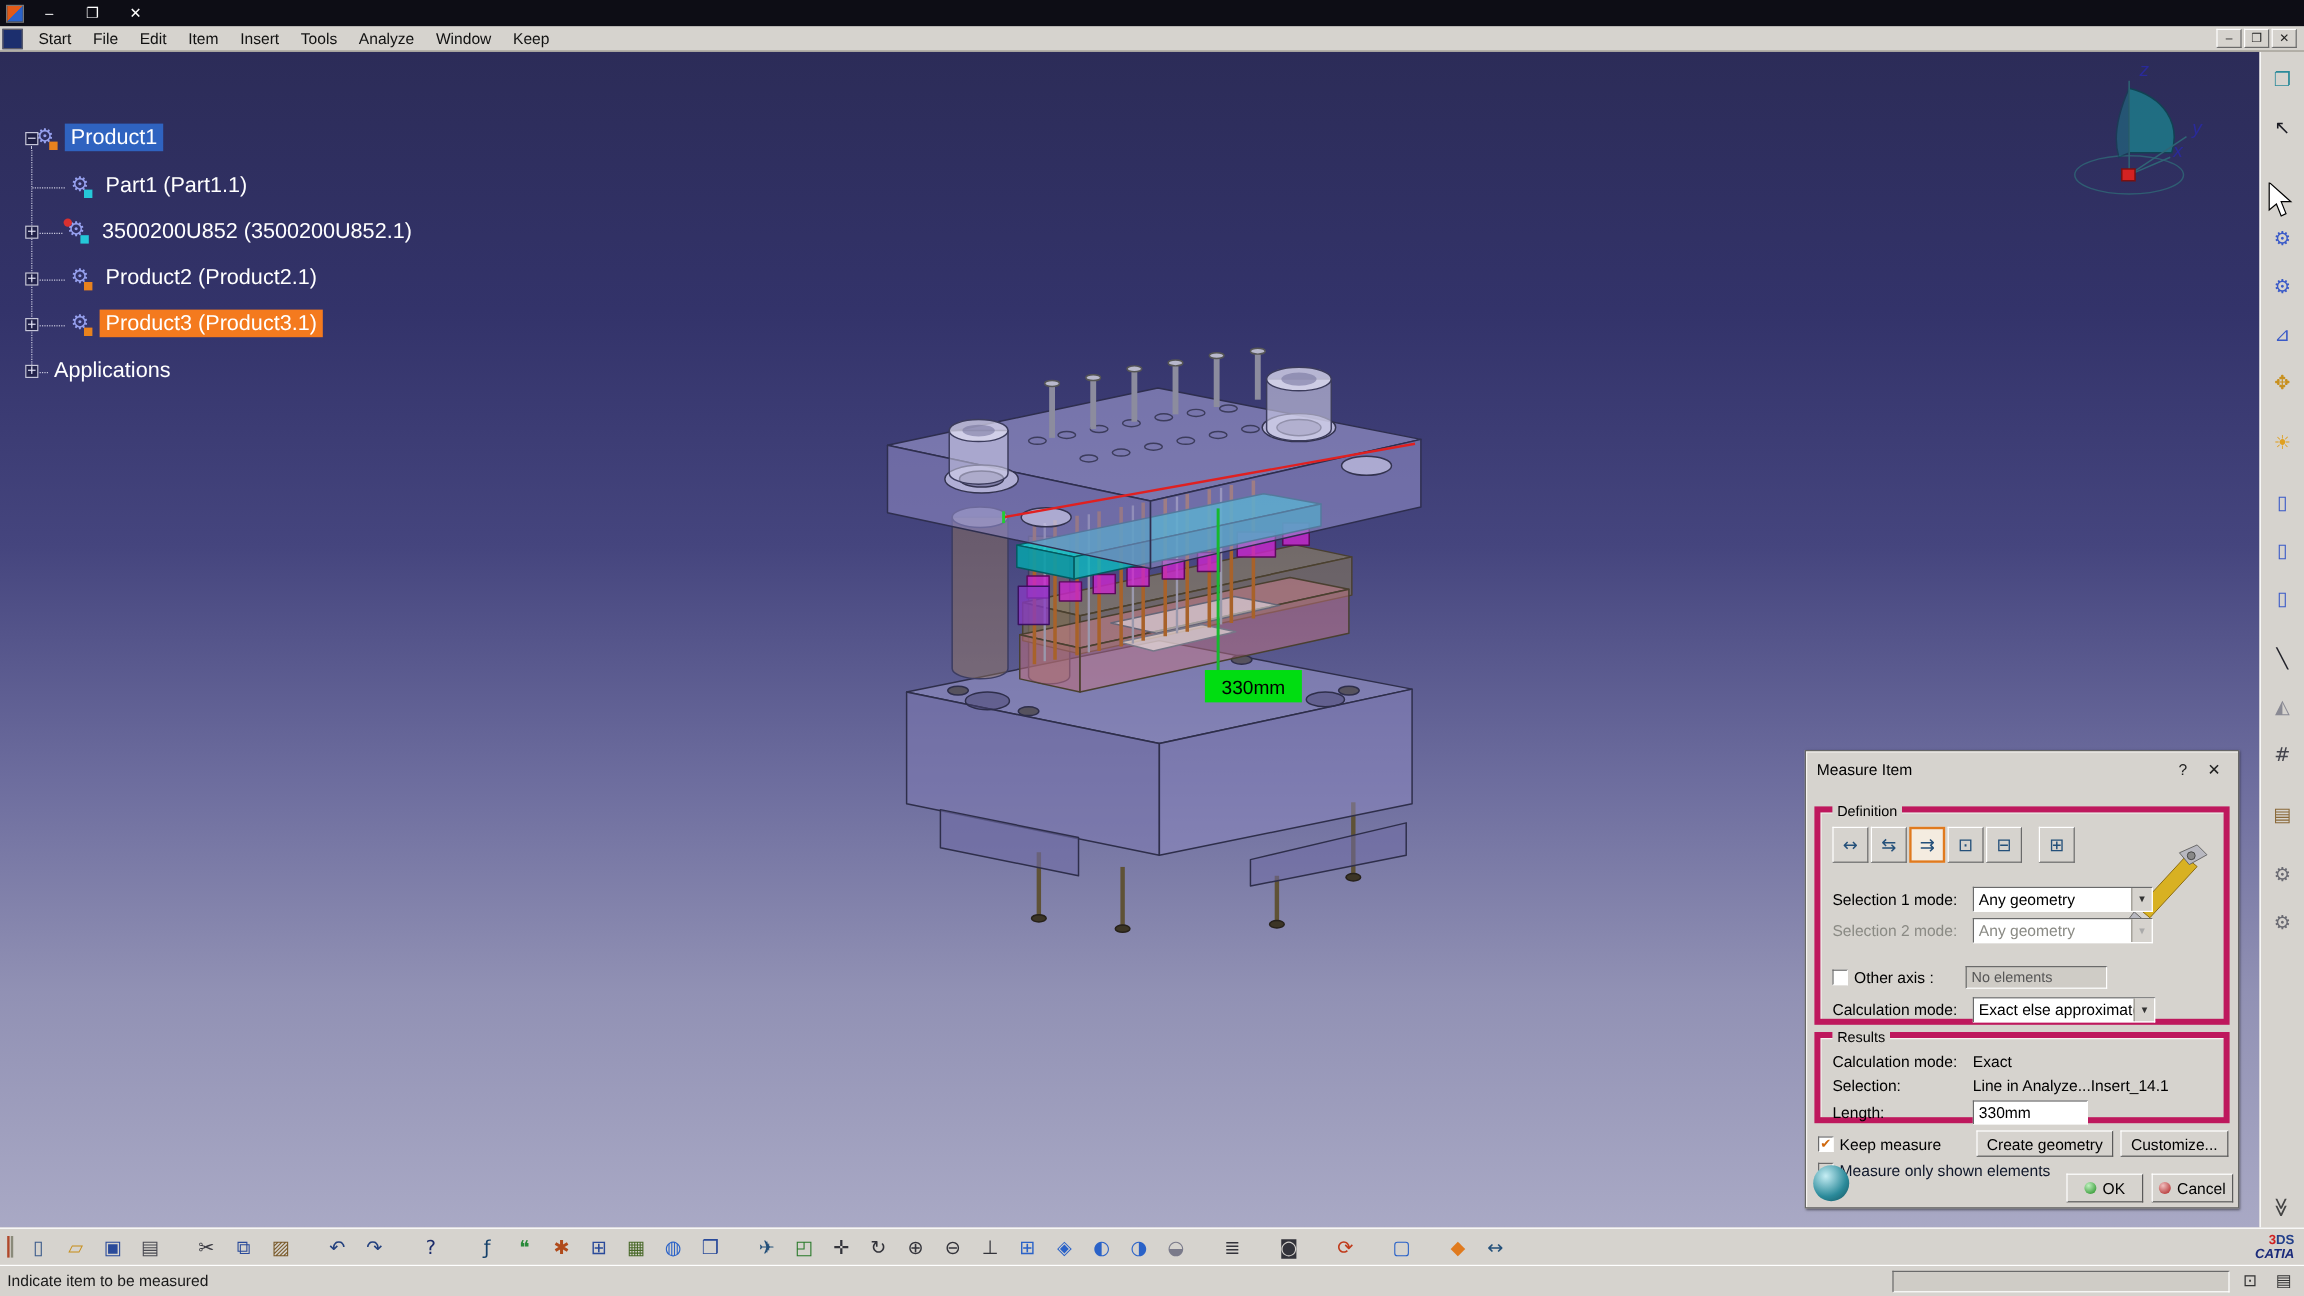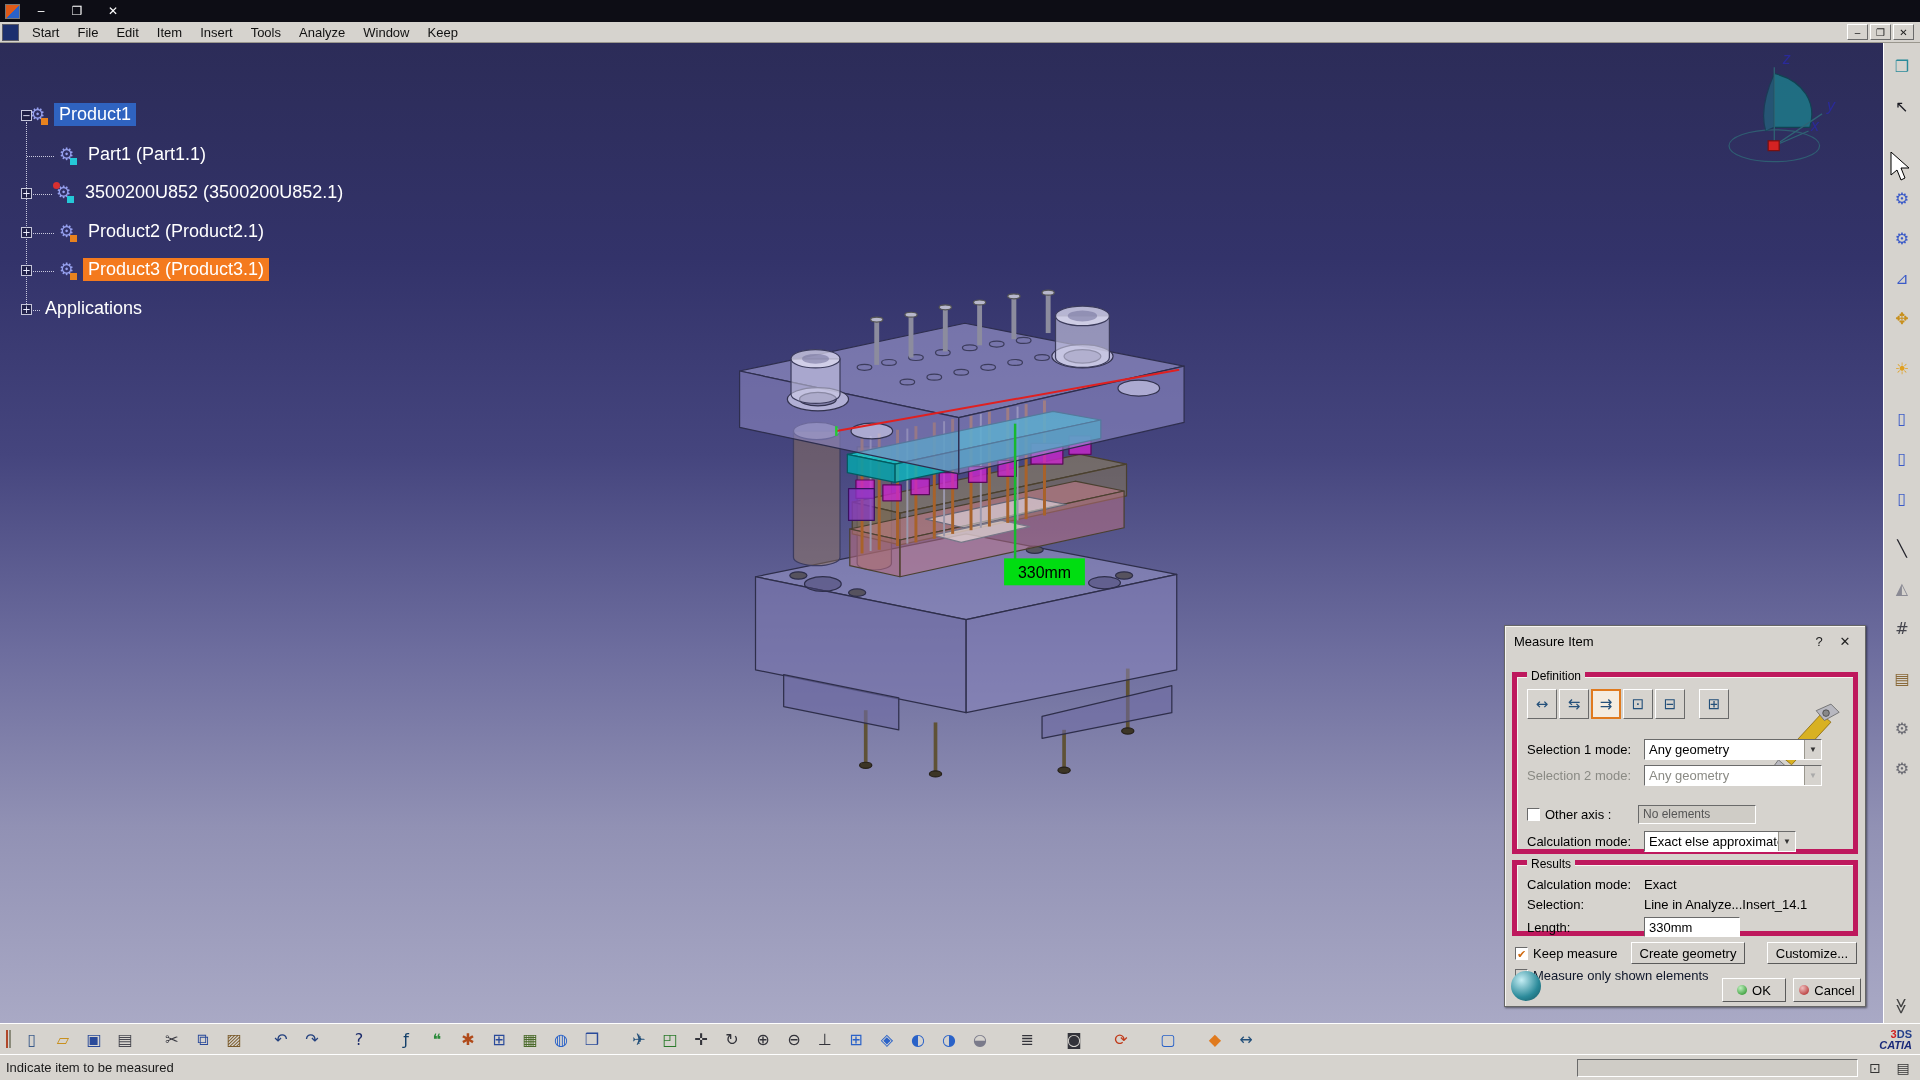--- a/index.html
+++ b/index.html
@@ -80,30 +80,30 @@
 .frow{position:absolute;display:flex;align-items:center;gap:5px}
 .fr-sel1{top:62px;left:10px}.fr-sel2{top:88px;left:10px}
 .fr-other{top:128px;left:10px}.fr-calc{top:154px;left:10px}
 .rr1{top:12px;left:10px}.rr2{top:32px;left:10px}.rr3{top:52px;left:10px}
 .fr-keep{top:316px;left:10px;right:8px}
 .fr-monly{top:342px;left:10px;color:#0f172a}
 .w112{width:112px;flex:0 0 auto}
 .w88{width:88px;flex:0 0 auto}
 .dim{color:#8a8a84}
 .combo{height:21px;background:#fff;border:1px solid;border-color:#6a6a6a #fff #fff #6a6a6a;display:flex;align-items:center}
-.w150{width:178px}.w152{width:152px}
+.w150{width:150px}.w152{width:152px}
 .combo-val{flex:1;padding:0 4px;font-size:13px;white-space:nowrap;overflow:hidden}
 .combo-arrow{width:17px;height:19px;background:#d6d3ce;border-left:1px solid #9a978e;font-size:8px;display:flex;align-items:center;justify-content:center;color:#333}
 .combo.disabled .combo-val{color:#8a8a84}.combo.disabled .combo-arrow{color:#aaa}
 .field{width:118px;height:19px;background:#cfccc6;border:1px solid;border-color:#6a6a6a #fff #fff #6a6a6a;color:#555;font-size:12px;padding:0 4px;line-height:17px;white-space:nowrap;overflow:hidden}
 .checkbox{width:13px;height:13px;background:#fff;border:1px solid;border-color:#6a6a6a #fff #fff #6a6a6a;font-size:11px;line-height:12px;text-align:center;color:#d06a10;flex:0 0 auto}
 .checkbox.disabled{background:#d6d3ce;color:#999}
 .len-input{width:96px;height:20px;border:1px solid;border-color:#6a6a6a #fff #fff #6a6a6a;background:#fff;font-size:13px;padding:0 4px;font-family:inherit}
 .btn{height:22px;background:#d6d3ce;border:1px solid;border-color:#fff #5a5a5a #5a5a5a #fff;font-size:13px;padding:0 8px;font-family:inherit;white-space:nowrap}
-.btn-create{margin-left:8px}
+.btn-create{margin-left:24px}
 .btn-customize{margin-left:auto}
 .btn-ok{position:absolute;left:217px;top:352px;width:64px;height:24px;display:flex;align-items:center;justify-content:center}
 .btn-cancel{position:absolute;left:288px;top:352px;width:68px;height:24px;display:flex;align-items:center;justify-content:center}
 .dot{width:10px;height:10px;border-radius:50%;display:inline-block;margin-right:5px;flex:0 0 auto}
 .dot.green{background:radial-gradient(circle at 35% 30%,#bff0bf,#1a8a1a)}
 .dot.red{background:radial-gradient(circle at 35% 30%,#f0bfbf,#aa1a1a)}
 .sphere{position:absolute;left:6px;top:345px;width:30px;height:30px;border-radius:50%;background:radial-gradient(circle at 35% 30%,#c6eef4,#2b8a9a 60%,#14505c)}
 
 
 .cursor{position:absolute;left:1890px;top:152px;z-index:40;pointer-events:none}

